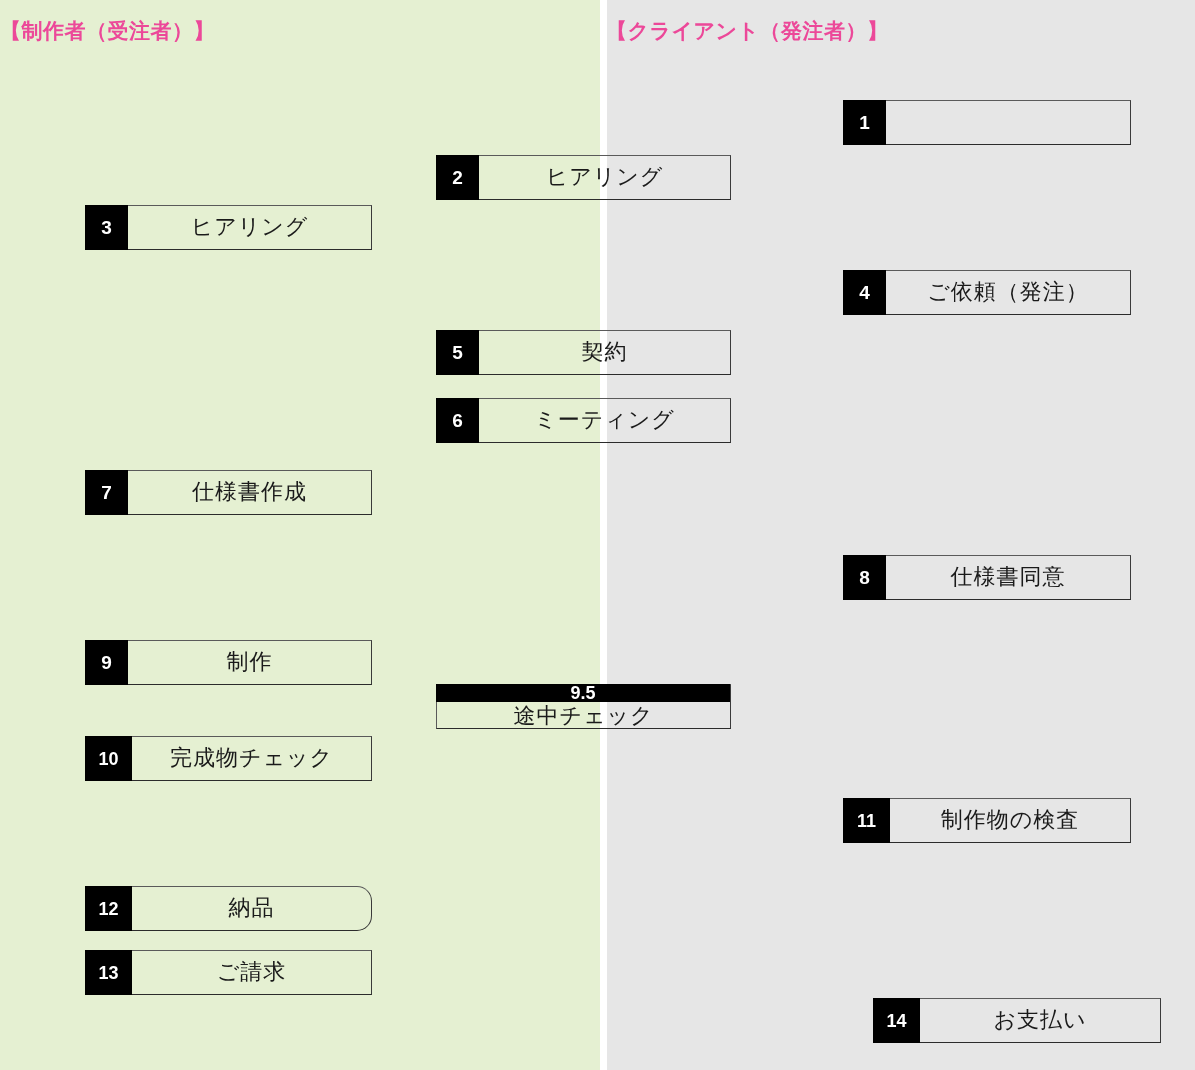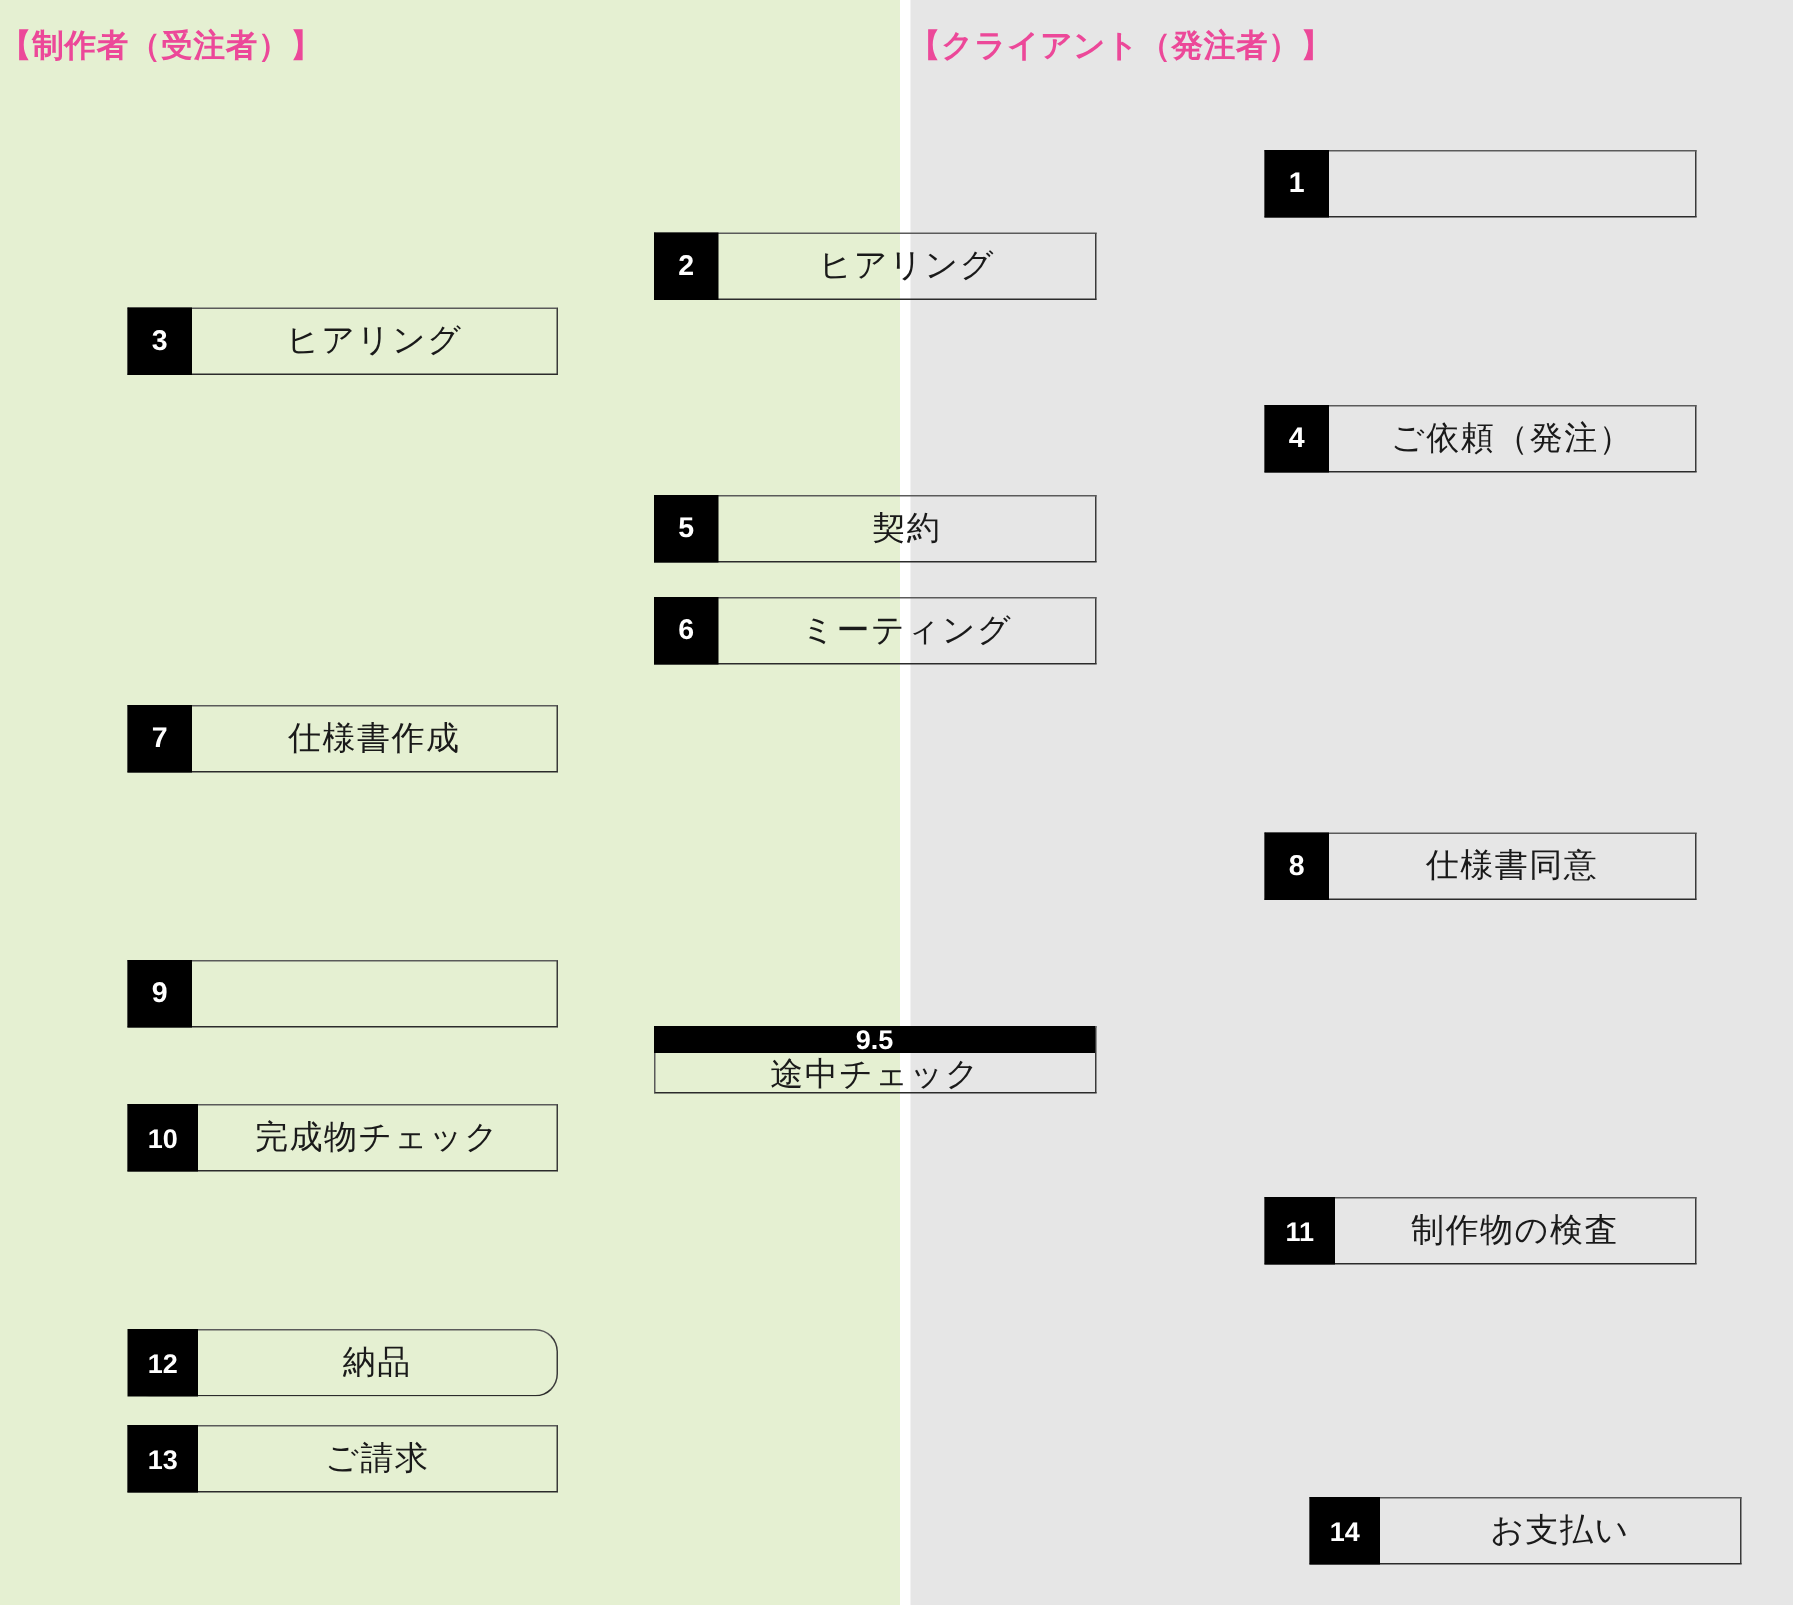--- a/index.html
+++ b/index.html
@@ -137,20 +137,21 @@
       <div class="step col-left" style="top: 470px;">
         <div class="step-num">7</div>
         <div class="step-label">仕様書作成</div>
       </div>
       <div class="step col-right" style="top: 555px;">
         <div class="step-num">8</div>
         <div class="step-label">仕様書同意</div>
       </div>
       <div class="step col-left" style="top: 640px;">
         <div class="step-num">9</div>
+        <div class="step-label">制作</div>
       </div>
       <div class="step col-center" style="top: 684px; flex-direction: column;">
         <div class="step-num num-wide">9.5</div>
         <div class="step-label">途中チェック</div>
       </div>
       <div class="step col-left" style="top: 736px;">
         <div class="step-num num-wide">10</div>
         <div class="step-label">完成物チェック</div>
       </div>
       <div class="step col-right" style="top: 798px; text-align: center;">

